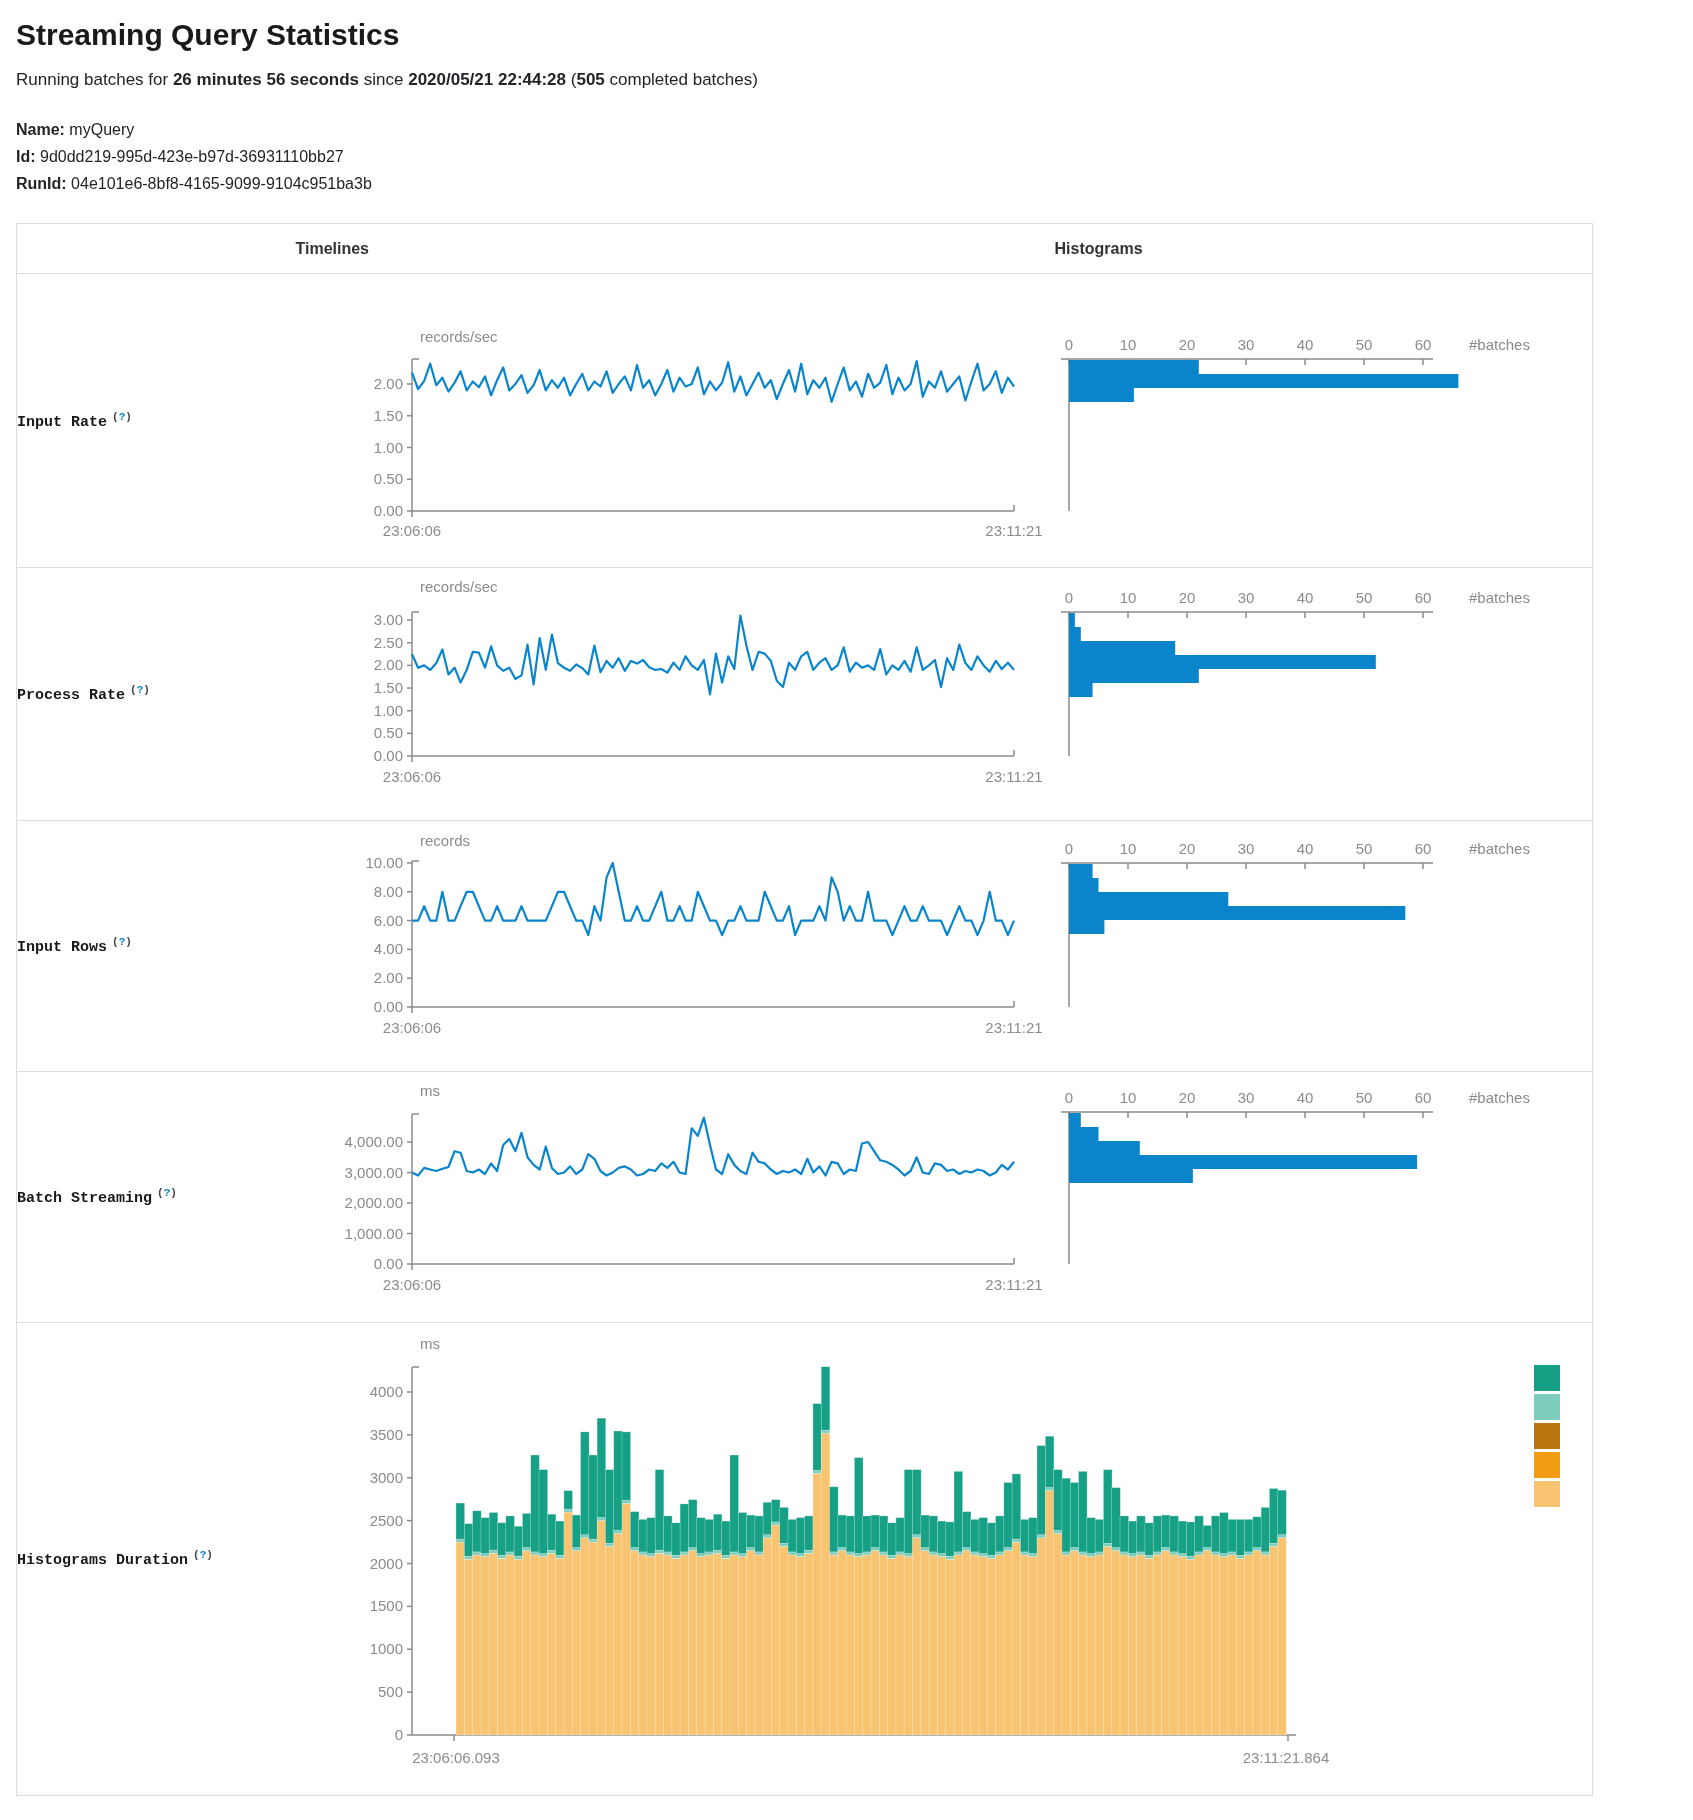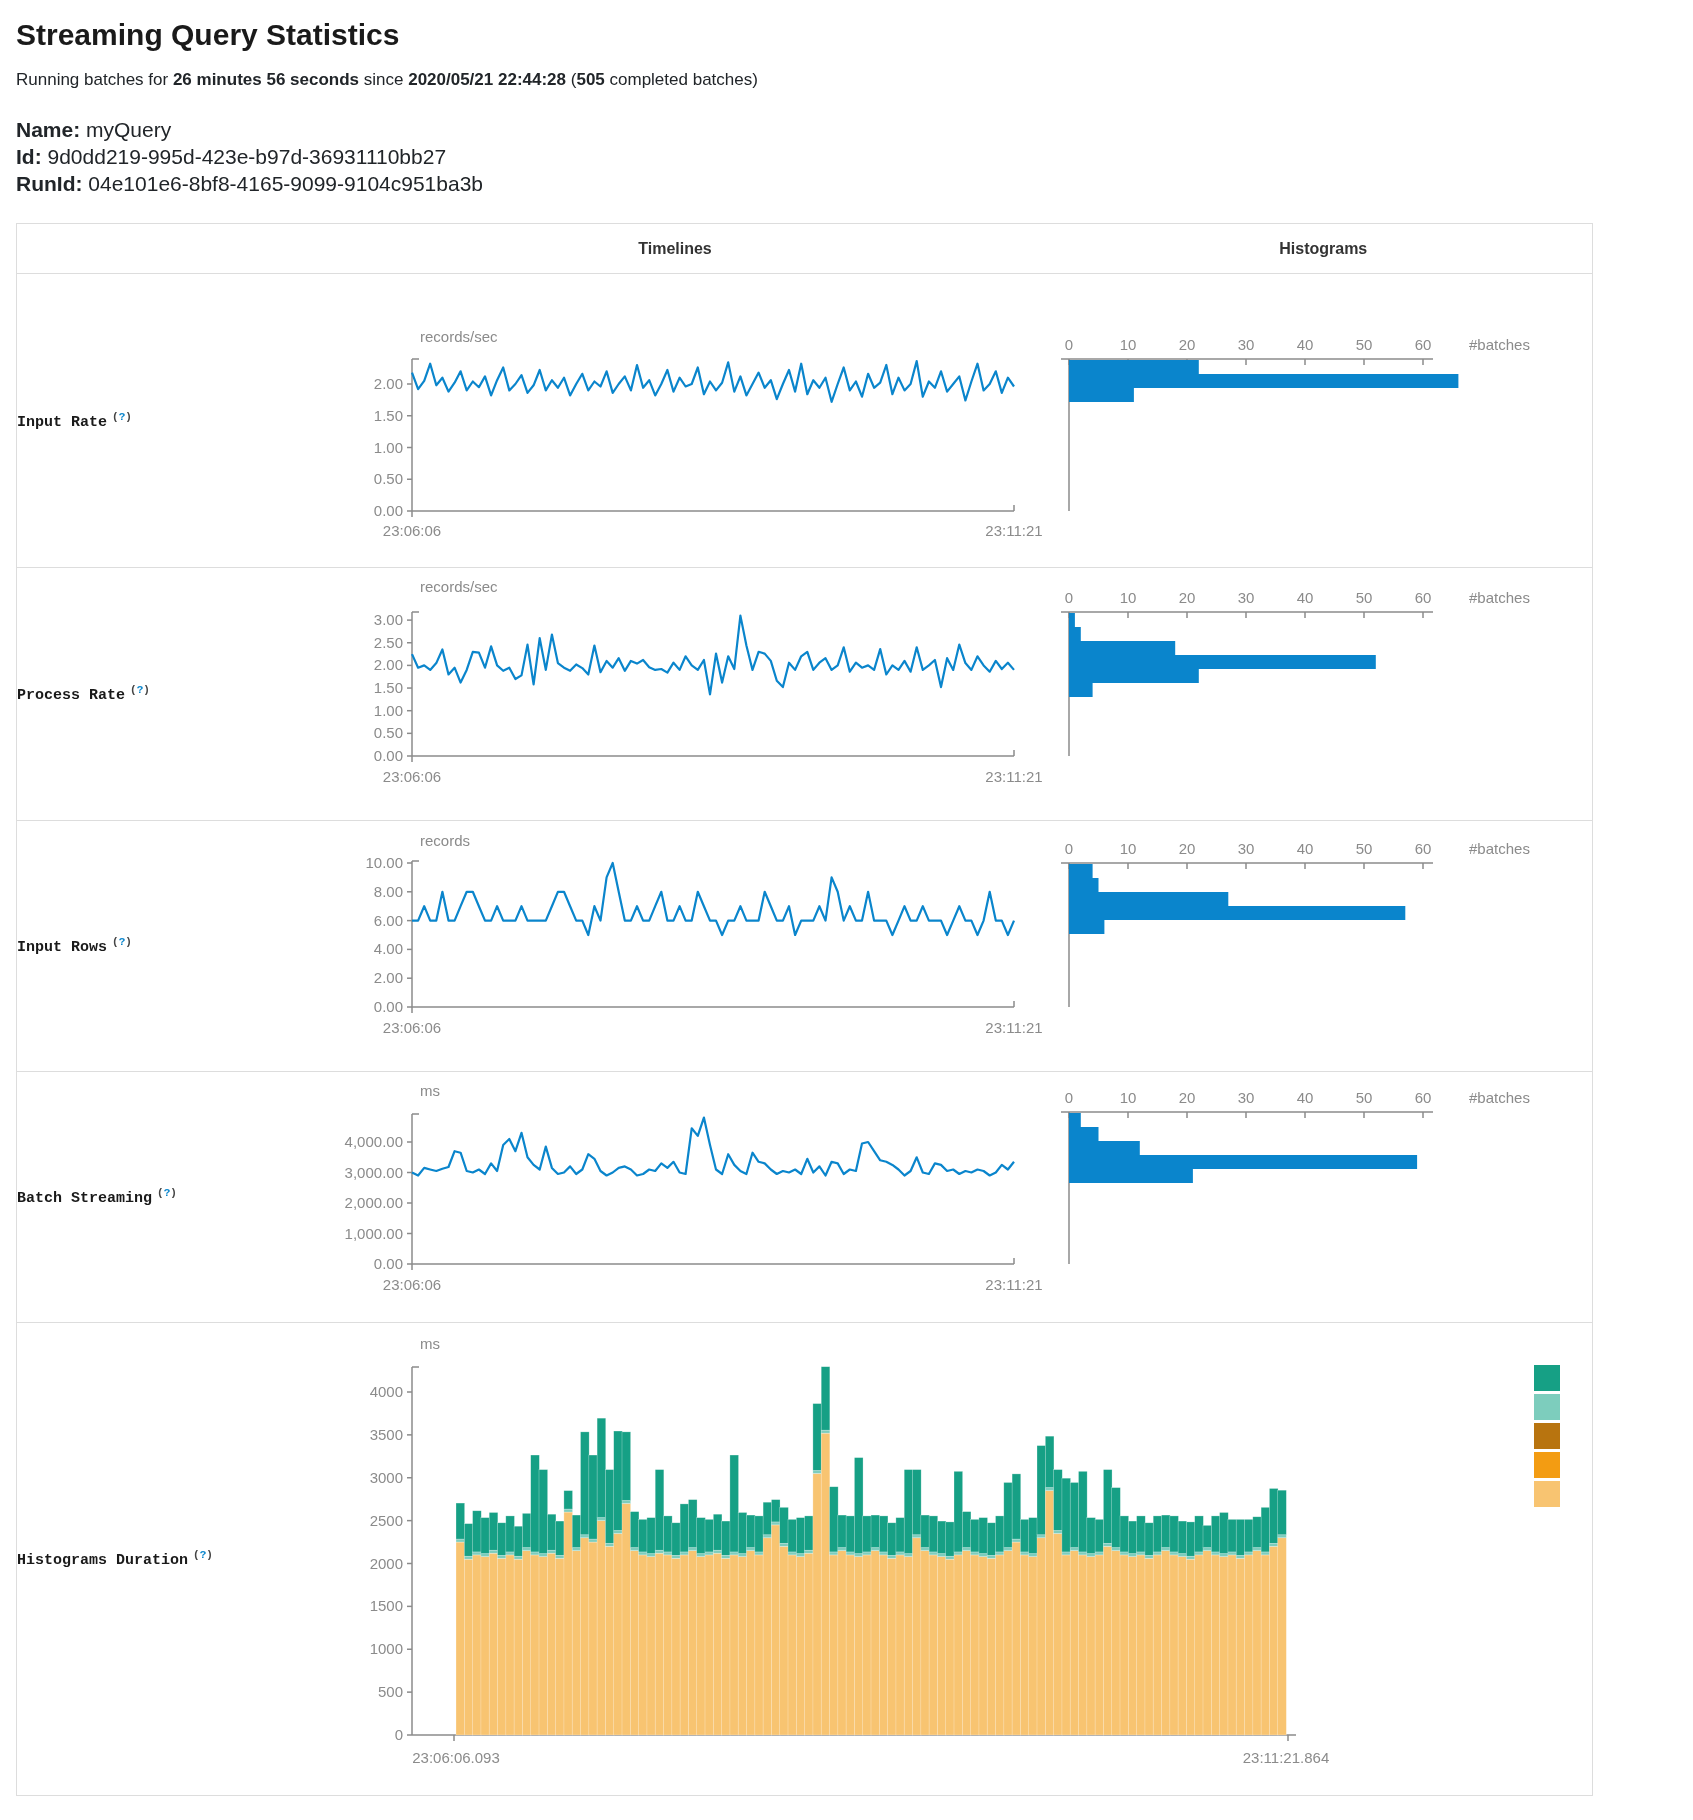--- a/index.html
+++ b/index.html
@@ -1,27 +1,27 @@
 <!DOCTYPE html>
 <html><head>
 <meta charset="utf-8">
 <style>
   html,body{margin:0;padding:0;background:#fff;color:#212529;
     font-family:"Liberation Sans","DejaVu Sans",sans-serif;}
   .page{width:1693px;min-height:1820px;box-sizing:border-box;padding:12px 16px 20px 16px;}
   h1{font-size:30px;font-weight:bold;color:#1a1a1a;margin:6px 0 18px 0;letter-spacing:0;}
   .running{font-size:17px;margin:0 0 26px 0;color:#212529;}
   .running b{font-weight:bold;}
-  .meta{font-size:21px;line-height:27px;margin:0 0 26px 0;}
+  .meta{font-size:16px;line-height:27px;margin:0 0 26px 0;}
   .meta b{font-weight:bold;}
   table.stats{border-collapse:collapse;table-layout:fixed;width:1576px;background:#fff;}
   table.stats,table.stats td,table.stats th{border:0;}
   table.stats{border:1px solid #ddd;}
   table.stats td,table.stats th{border-top:1px solid #ddd;padding:0;vertical-align:middle;}
-  thead th{height:49px;text-align:center;font-size:16px;font-weight:bold;color:#333;
+  thead th{height:49px;text-align:left;font-size:16px;font-weight:bold;color:#333;
     padding-left:14px;border-bottom:1px solid #ddd;background:#fff;}
   th.c-label,td.label-cell{border-right:1px solid #ddd;font-family:Liberation Mono, monospace;}
   th.c-hist{border-left:1px solid #ddd;}
   td.label-cell{padding-left:20px;font-size:15px;font-weight:bold;color:#1a1a1a;}
   td.chart-cell{padding:0;}
   sup.help{font-size:11px;margin-left:5px;font-weight:bold;color:#444;cursor:pointer;}
   sup.help .q{color:#0a85cc;}
   svg{display:block;}
   svg text{font-family:"Liberation Sans","DejaVu Sans",sans-serif;}
   svg .tick{font-size:15px;fill:#8b8b8b;}

